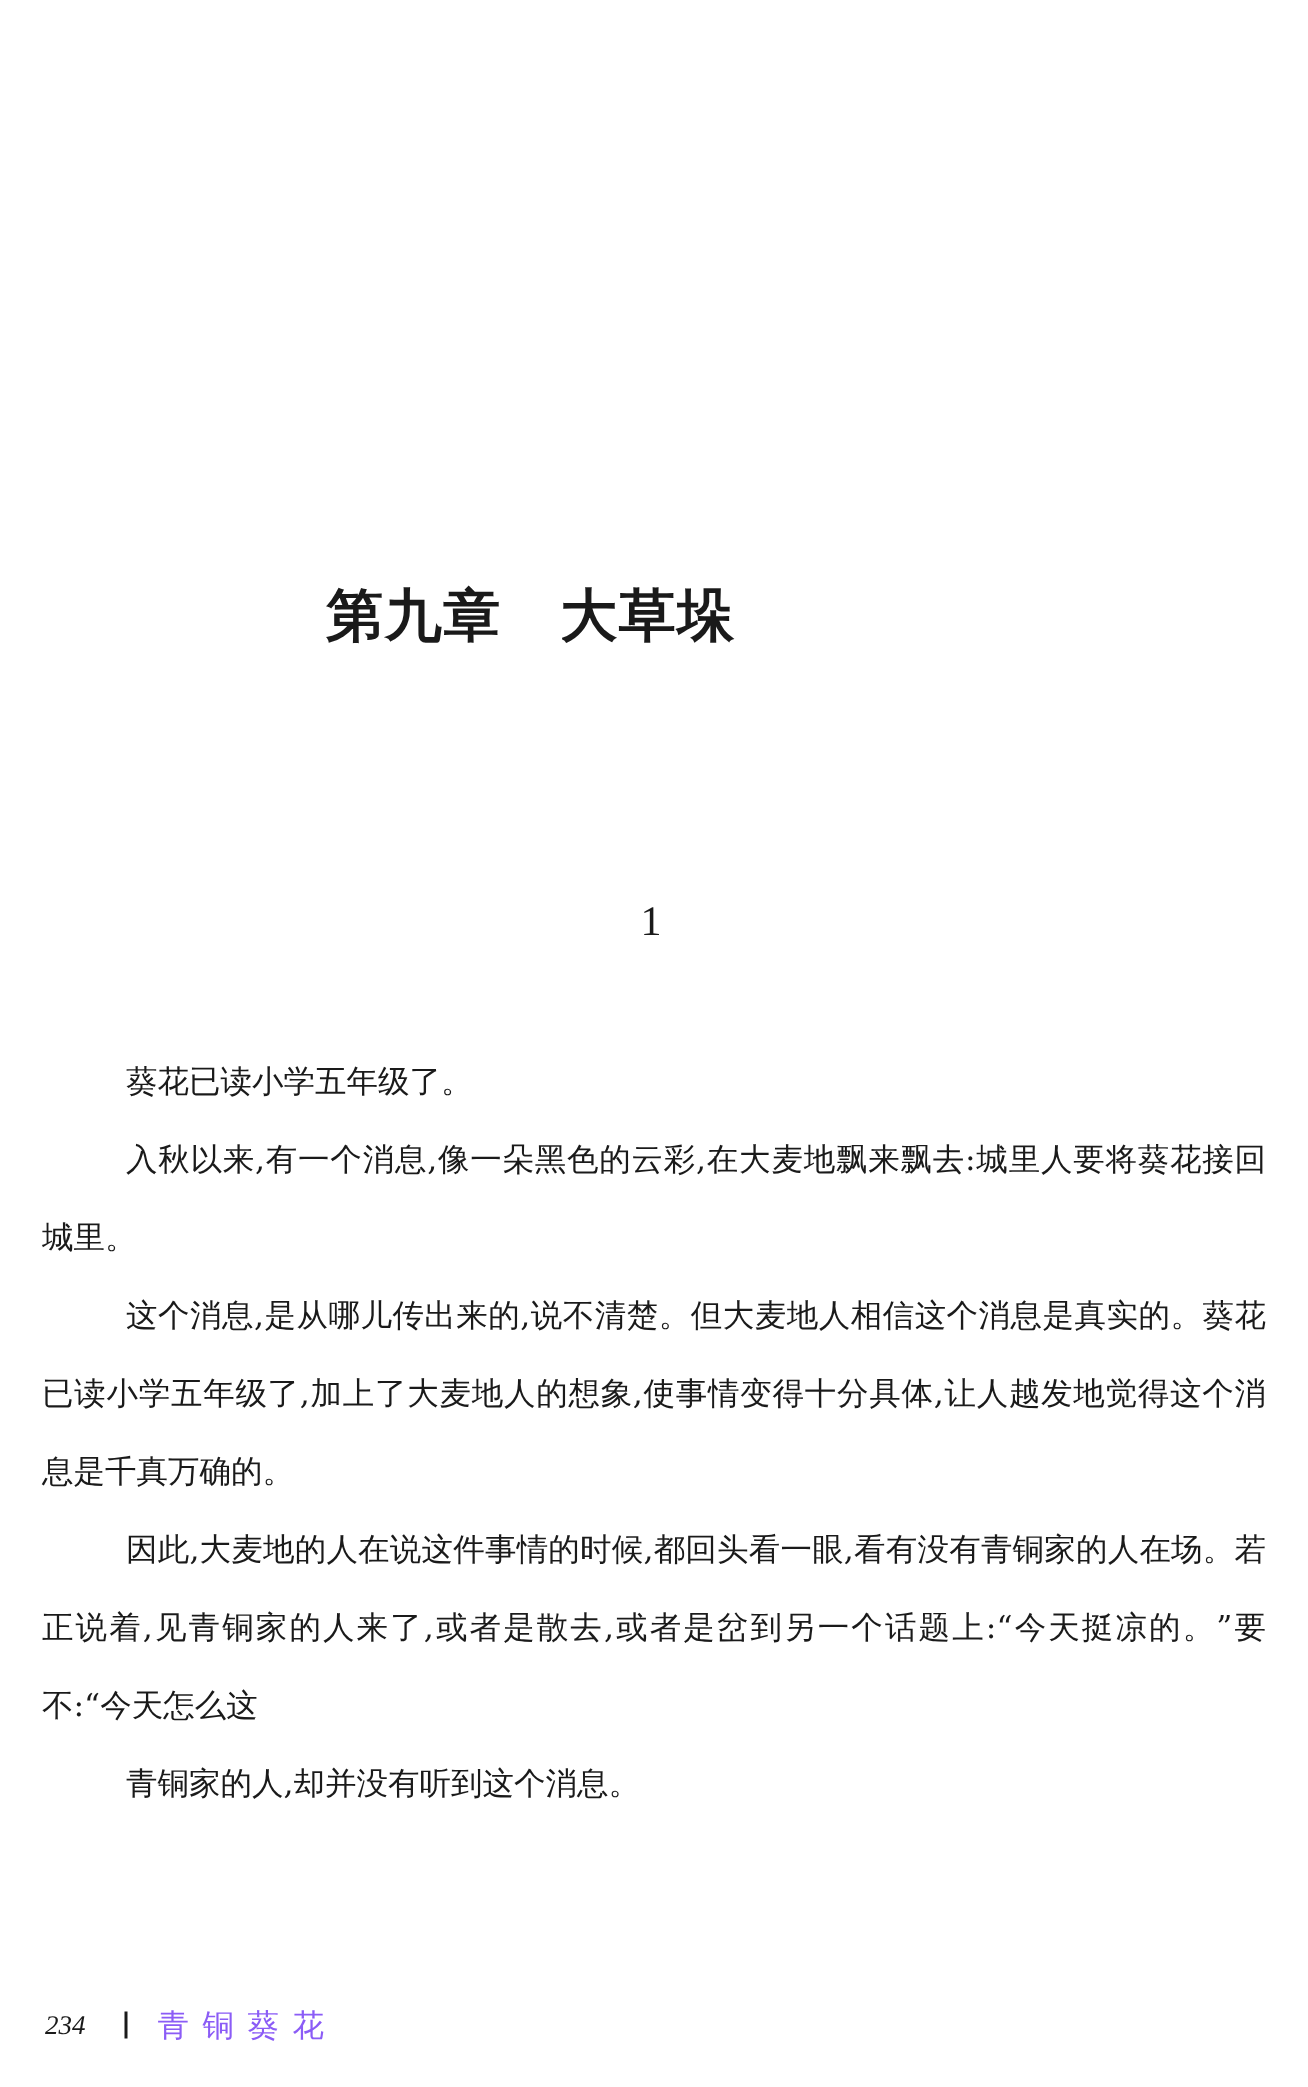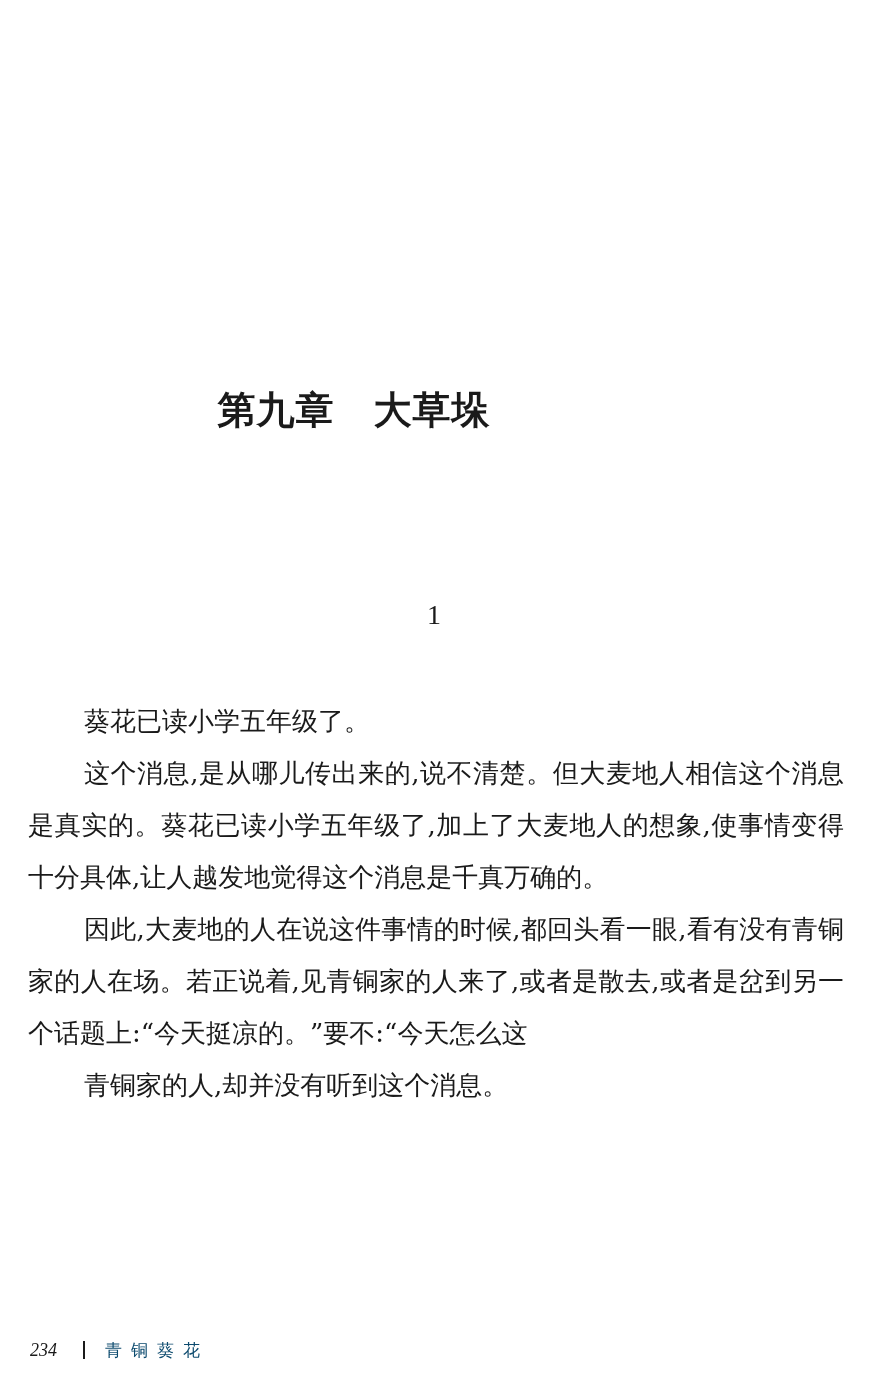--- a/index.html
+++ b/index.html
@@ -36,21 +36,21 @@
       text-align: center;
       font-family: "Liberation Serif", "DejaVu Serif", serif;
       font-size: 28px;
       line-height: 36px;
     }
     .body-text {
       position: absolute;
       top: 695px;
       left: 28px;
       width: 816px;
-      font-size: 26px;
+      font-size: 21px;
       line-height: 52px;
     }
     .body-text p {
       margin: 0;
       text-indent: 56px;
       text-align: justify;
       text-align-last: left;
     }
     .footer {
       position: absolute;
@@ -67,34 +67,35 @@
     }
     .footer-divider {
       display: inline-block;
       width: 2px;
       height: 18px;
       background: #1a1a1a;
       margin: 0 20px 0 26px;
     }
     .book-title {
       font-family: "DejaVu Sans", "Liberation Sans", sans-serif;
-      font-size: 17px;
+      font-size: 21px;
       letter-spacing: 9px;
-      color: #0c4a6e;
+      color: #8b5cf6;
     }
   </style>
 </head>
 <body>
 
 <div class="chapter-title">第九章　大草垛</div>
 
 <div class="section-number">1</div>
 
 <div class="body-text">
   <p>葵花已读小学五年级了。</p>
+  <p>入秋以来,有一个消息,像一朵黑色的云彩,在大麦地飘来飘去:城里人要将葵花接回城里。</p>
   <p>这个消息,是从哪儿传出来的,说不清楚。但大麦地人相信这个消息是真实的。葵花已读小学五年级了,加上了大麦地人的想象,使事情变得十分具体,让人越发地觉得这个消息是千真万确的。</p>
   <p>因此,大麦地的人在说这件事情的时候,都回头看一眼,看有没有青铜家的人在场。若正说着,见青铜家的人来了,或者是散去,或者是岔到另一个话题上:“今天挺凉的。”要不:“今天怎么这</p>
   <p>青铜家的人,却并没有听到这个消息。</p>
 </div>
 
 <div class="footer">
   <span class="page-number">234</span>
   <span class="footer-divider"></span>
   <span class="book-title">青铜葵花</span>
 </div>

